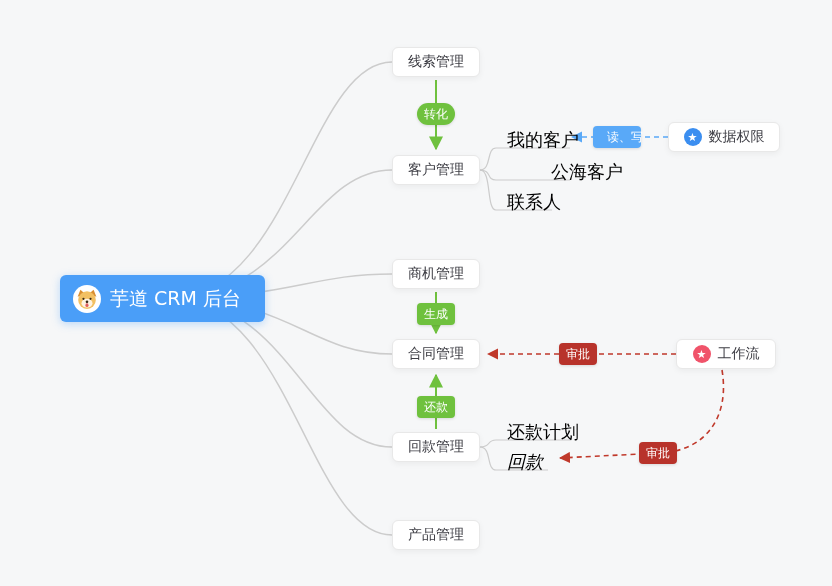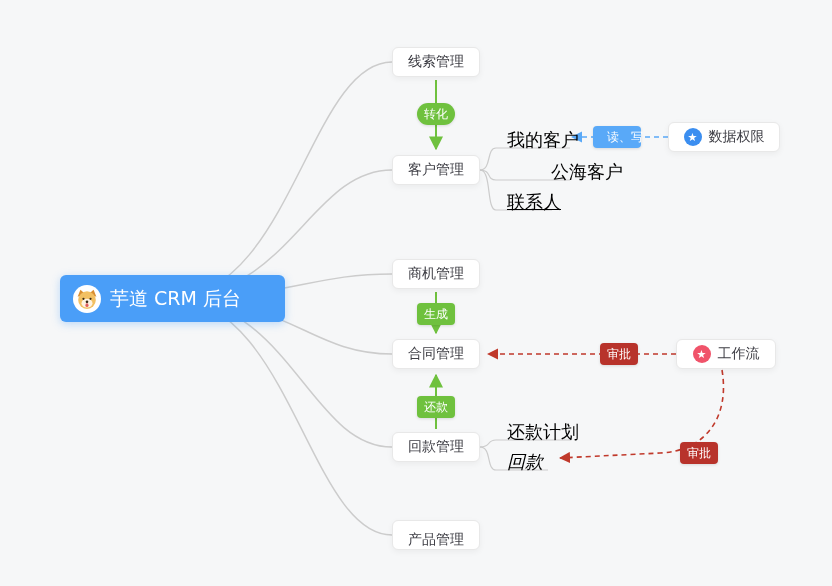--- a/index.html
+++ b/index.html
@@ -27,30 +27,30 @@
     box-shadow:0 2px 6px rgba(0,0,0,.05);
     display:flex;align-items:center;justify-content:center;
     font-size:14px;color:#3c3c43;
     white-space:nowrap;
   }
   .node-leads{left:392px;top:47px;width:88px;}
   .node-customer{left:392px;top:155px;width:88px;}
   .node-opportunity{left:392px;top:259px;width:88px;}
   .node-contract{left:392px;top:339px;width:88px;}
   .node-receivable{left:392px;top:432px;width:88px;}
-  .node-product{left:392px;top:520px;width:88px;align-items:flex-end;}
+  .node-product{left:392px;top:520px;width:88px;}
   .node-permission{left:668px;top:122px;width:112px;gap:7px;}
   .node-workflow{left:676px;top:339px;width:100px;gap:7px;}
 
   
   .root{
     position:absolute;
     left:60px;top:275px;
     box-sizing:border-box;
-    width:225px;height:47px;
+    width:205px;height:47px;
     background:#4a9ef8;
     border-radius:6px;
     box-shadow:0 2px 8px rgba(74,158,248,.35);
     display:flex;align-items:center;
     padding:0 13px;gap:9px;
     color:#ffffff;font-size:19px;font-weight:500;
     white-space:nowrap;
   }
   .dog-circle{
     width:28px;height:28px;border-radius:50%;
@@ -68,33 +68,33 @@
     display:flex;align-items:center;justify-content:center;
     color:#fff;font-size:12px;
     white-space:nowrap;
     box-shadow:0 1px 3px rgba(0,0,0,.12);
   }
   .badge-green{background:#6fc13e;width:38px;}
   .badge-convert{left:417px;top:103px;border-radius:11px;}
   .badge-generate{left:417px;top:303px;}
   .badge-repay{left:417px;top:388px;margin-top:8px;}
   .badge-blue{background:#59a9f8;width:48px;left:593px;top:126px;padding-left:16px;}
-  .badge-red{background:#b8332b;width:38px;margin-left:41px;}
+  .badge-red{background:#b8332b;width:38px;}
   .badge-approve-contract{left:559px;top:343px;}
   .badge-approve-receivable{left:639px;top:442px;}
 
   
   .child-label{
     position:absolute;
     font-size:18px;color:#000000;
     white-space:nowrap;
   }
   .cl-my-customer{left:507px;top:128px;}
   .cl-public-customer{left:507px;top:160px;margin-left:44px;}
-  .cl-contact{left:507px;top:190px;text-decoration:underline;}
+  .cl-contact{left:507px;top:190px;}
   .cl-repay-plan{left:507px;top:420px;}
   .cl-receive{left:507px;top:450px;font-style:italic;}
 
   
   .circle-star{
     width:18px;height:18px;border-radius:50%;
     display:flex;align-items:center;justify-content:center;
     color:#ffffff;font-size:11px;line-height:1;
     flex:0 0 auto;
   }

